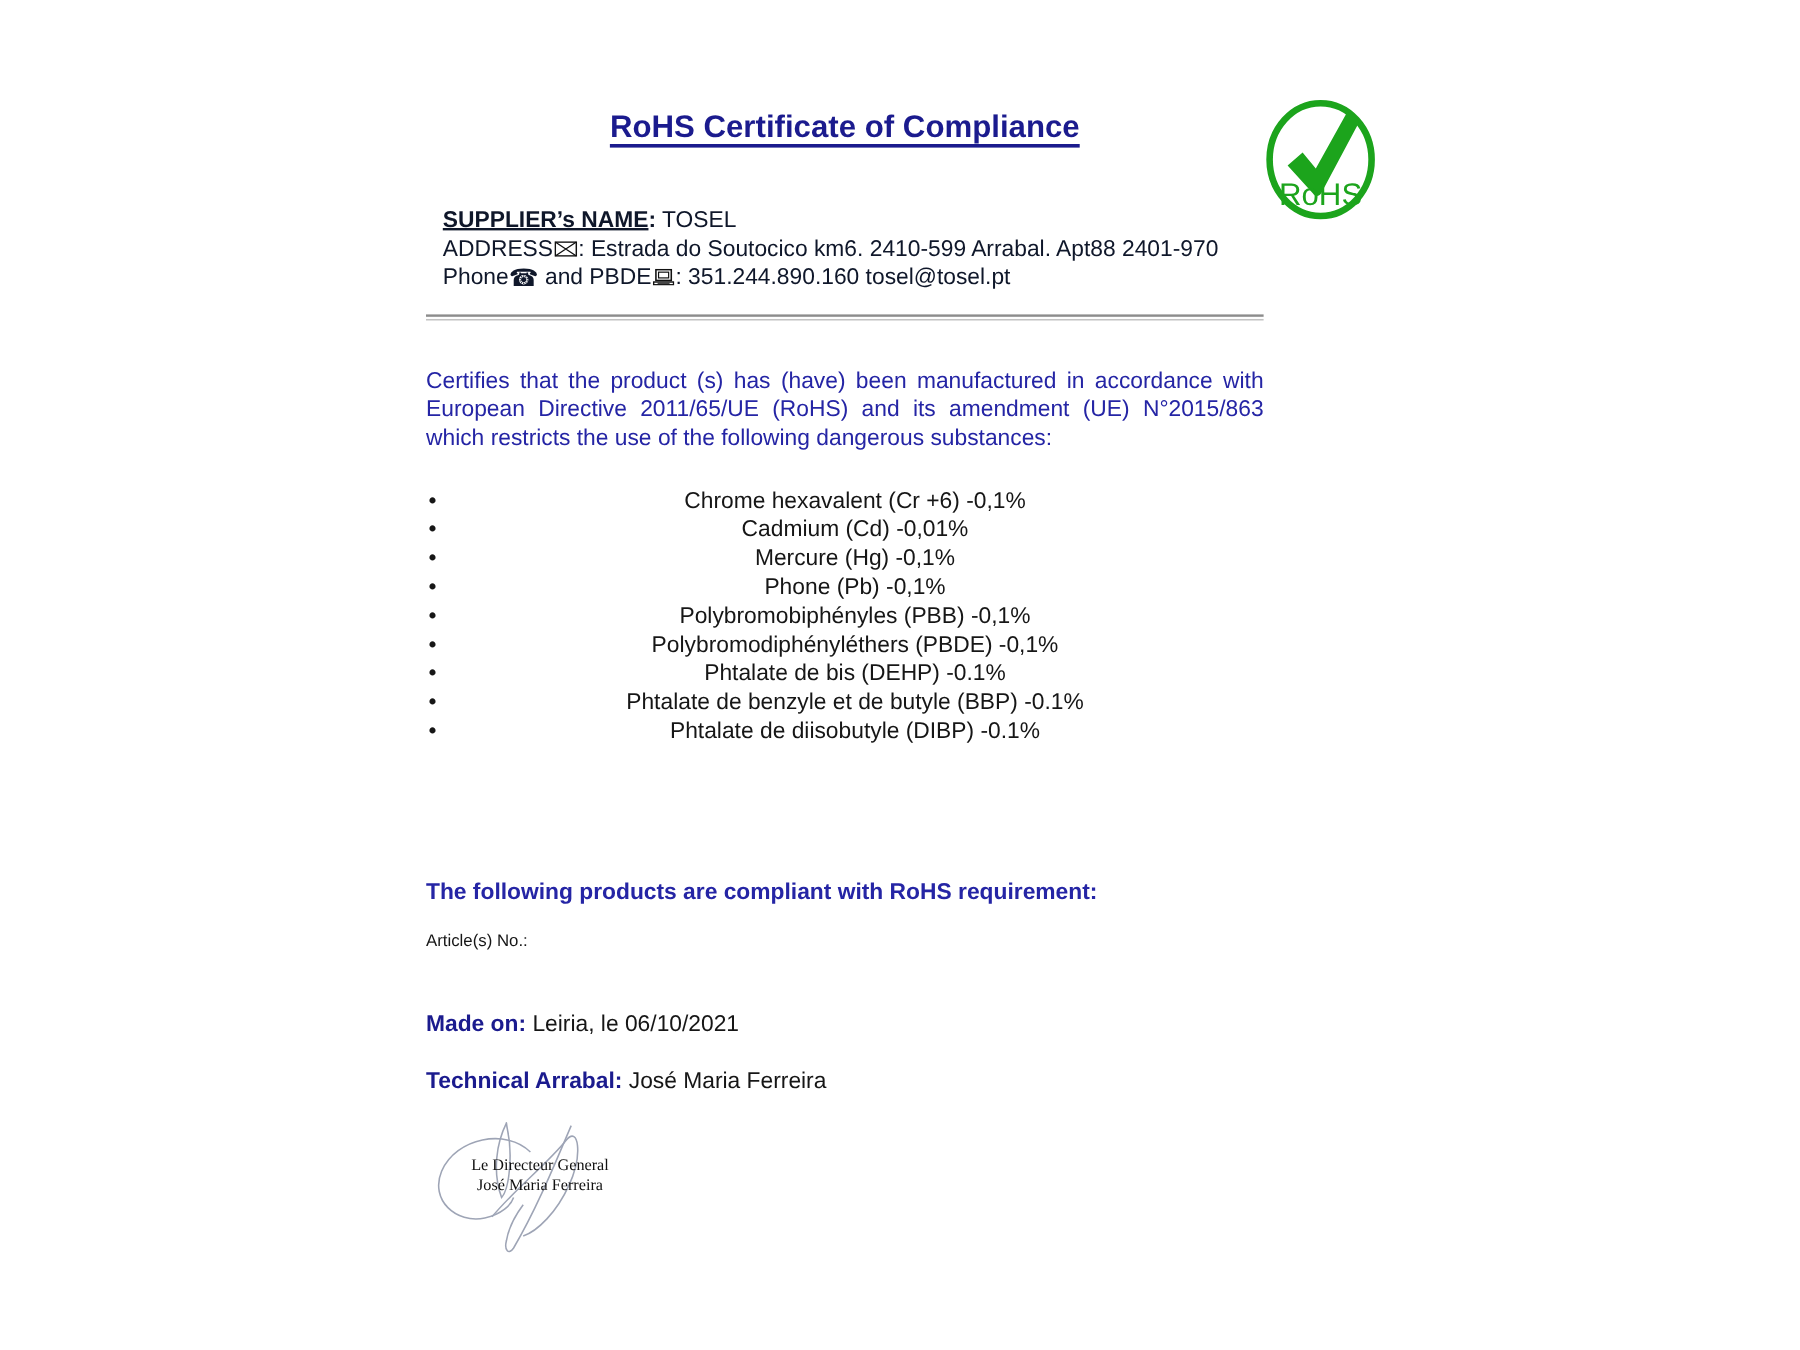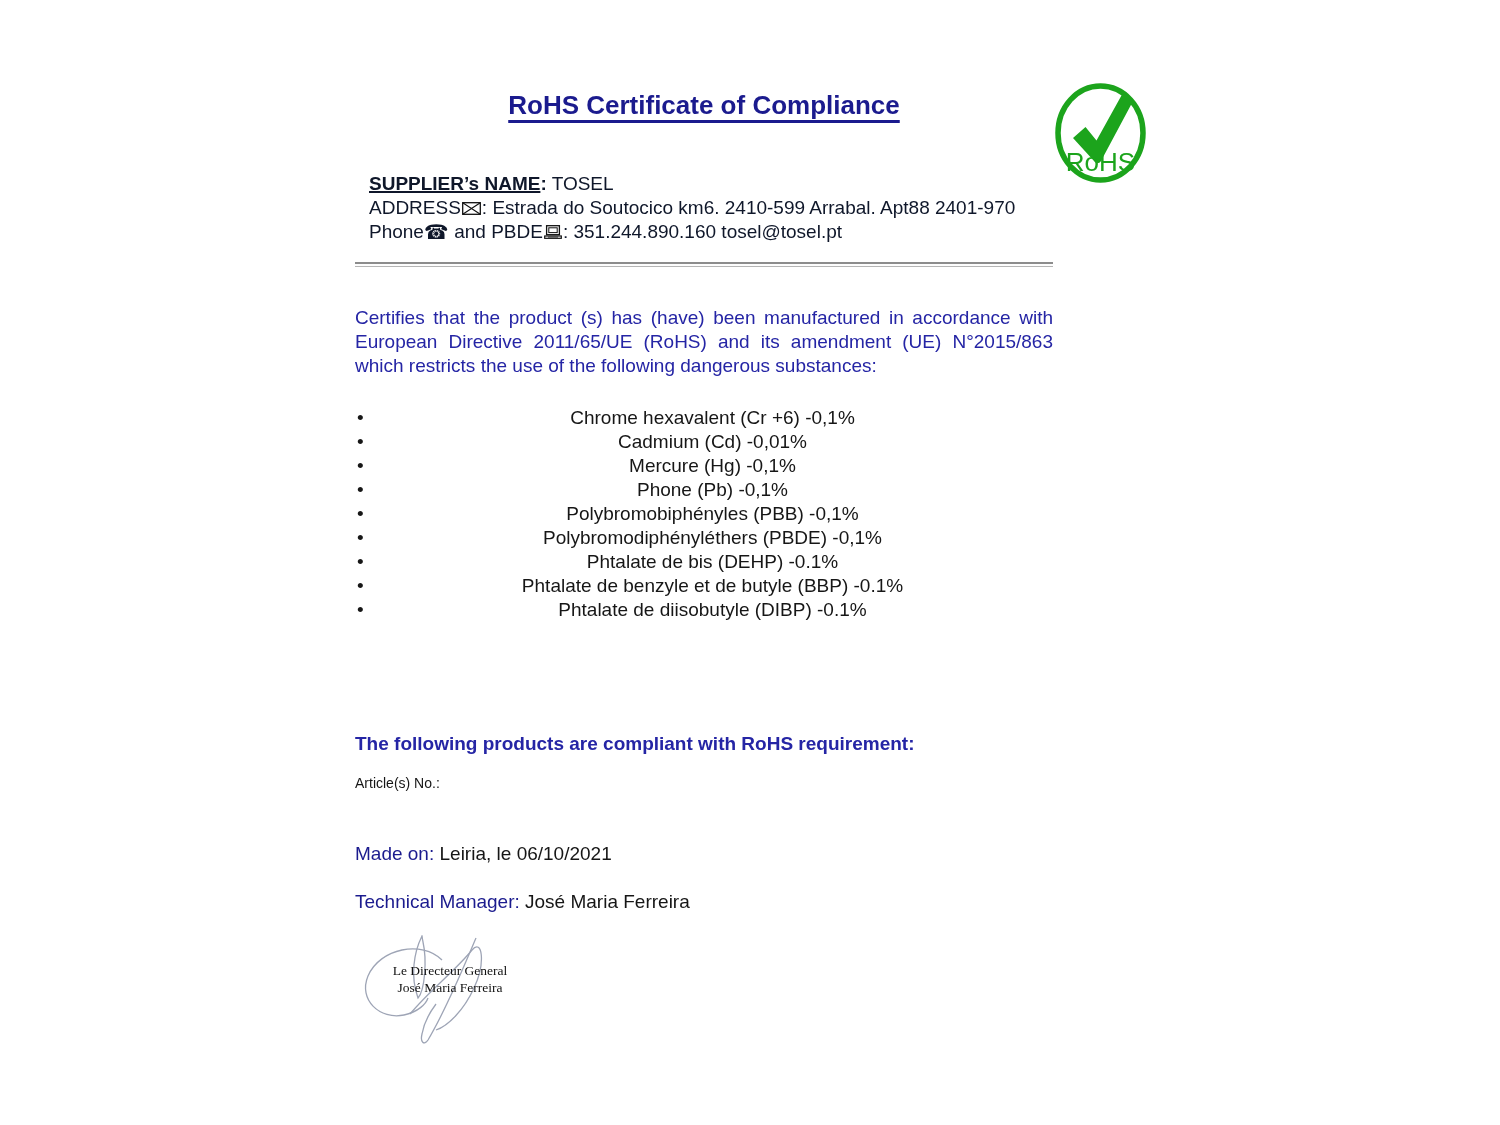--- a/index.html
+++ b/index.html
@@ -48,21 +48,21 @@
     font-size:19px;line-height:24px;color:#161616;text-align:center;
   }
   .substances li{padding-left:17px;position:relative;}
   .substances li::before{content:"•";position:absolute;left:2px;top:0;}
 
   
   .compliance{position:absolute;left:355px;top:733px;width:698px;font-size:19px;color:#2525a5;font-weight:bold;}
   .article{position:absolute;left:355px;top:775px;width:698px;font-size:14px;color:#161616;}
   .made-on{position:absolute;left:355px;top:843px;width:698px;font-size:19px;color:#161616;}
   .tech-mgr{position:absolute;left:355px;top:891px;width:698px;font-size:19px;color:#161616;}
-  .navy-b{font-weight:normal;color:#1b1b8e;}
+  .navy-b{font-weight:bold;color:#1b1b8e;}
   .it{}
 
   
   .sig-svg{position:absolute;left:352px;top:918px;width:175px;height:140px;}
   .sig-text{
     position:absolute;left:380px;top:962px;width:140px;
     font-family:"Liberation Serif","DejaVu Serif",serif;
     font-size:13.5px;line-height:17px;color:#111;text-align:center;
   }
 </style>
@@ -118,21 +118,21 @@
   <div class="compliance">The following products are compliant with RoHS requirement:</div>
   <div class="article">Article(s) No.:</div>
 
   <div class="made-on">
     <span class="navy-b">Made on:</span>
     <span class="it">Leiria, le</span>
     <span>06/10/2021</span>
   </div>
 
   <div class="tech-mgr">
-    <span class="navy-b">Technical Manager:</span>
+    <span class="navy-b">Technical Arrabal:</span>
     <span class="it">José Maria Ferreira</span>
   </div>
 
   <svg class="sig-svg" viewBox="0 0 175 140" aria-hidden="true">
     <g fill="none" stroke="#99a0b2" stroke-width="1.3" opacity="0.95">
       <path d="M70,18 C62,34 58,58 66,80 C73,72 75,42 71,24 C70,19 70,17 70,18 Z"></path>
       <path d="M90,42 C70,22 28,30 16,58 C6,82 28,102 52,97 C66,94 74,86 76,80"></path>
       <path d="M124,20 C112,48 96,88 76,122 C72,128 68,124 70,116 C72,104 78,94 84,86"></path>
       <path d="M58,96 C78,72 104,52 120,32 C130,20 134,44 122,70 C112,92 96,108 84,112"></path>
     </g>

